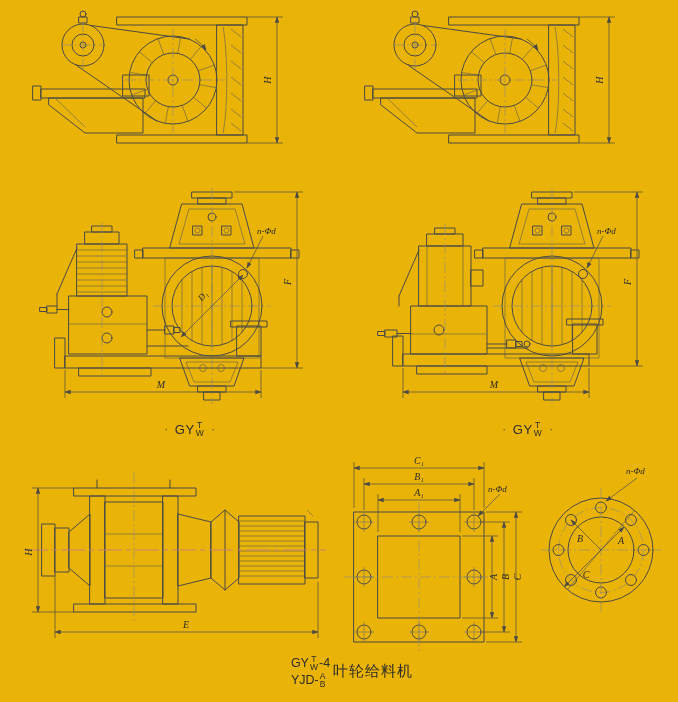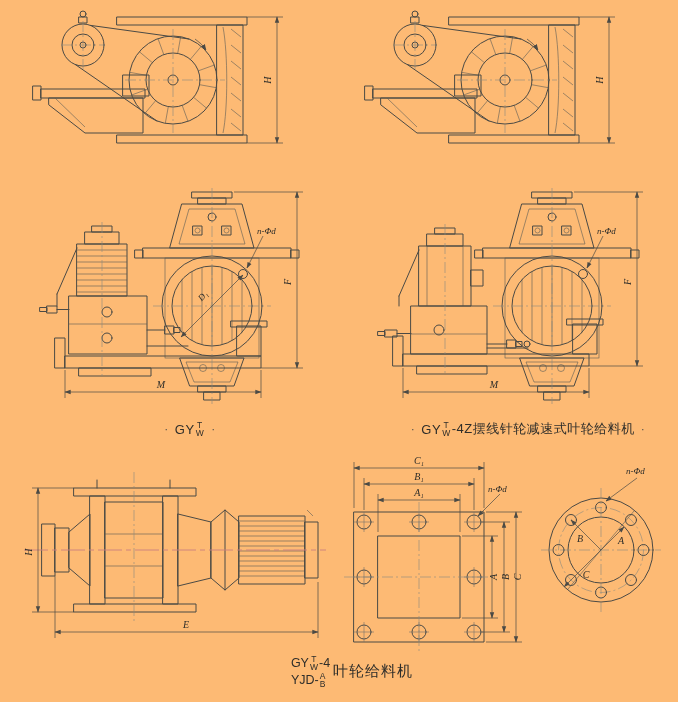--- a/index.html
+++ b/index.html
@@ -1,16 +1,16 @@
 <!DOCTYPE html>
 <html><head>
 <meta charset="utf-8">
 <style>
   html,body{margin:0;padding:0;background:#e8e8e4;}
-  #stage{position:relative;width:678px;height:702px;background:#fdba74;overflow:hidden;
+  #stage{position:relative;width:678px;height:702px;background:#eab308;overflow:hidden;
          font-family:"Liberation Sans",sans-serif;color:#2f2e2a;}
   svg{position:absolute;overflow:visible;}
   .ln{fill:none;stroke:#4b4a45;stroke-width:1;stroke-linecap:round;stroke-linejoin:round;}
   .tn{fill:none;stroke:#5d5c56;stroke-width:.6;}
   .cl{fill:none;stroke:#8a897f;stroke-width:.6;stroke-dasharray:11 3 2 3;}
   .cm{fill:none;stroke:#75746c;stroke-width:.6;}
   .dim{fill:none;stroke:#4b4a45;stroke-width:.7;}
   .red{fill:none;stroke:#c97f7f;stroke-width:.9;stroke-dasharray:24 4 5 4;}
   .dt{font:italic 10px "Liberation Serif","DejaVu Serif",serif;fill:#2f2e2a;stroke:none;}
   .dts{font:italic 9px "Liberation Serif","DejaVu Serif",serif;fill:#2f2e2a;stroke:none;}
@@ -217,21 +217,20 @@
       </span>
       <span class="dot">·</span>
   </div>
   <div class="caption" style="left:378px;top:415px;width:300px;height:28px;">
     <span class="dot">·</span>
       <span>GY</span>
       <span class="stack">
         <span>T</span>
         <span>W</span>
       </span>
-      <span>-4Z摆线针轮减速式叶轮给料机</span>
       <span class="dot">·</span>
   </div>
 
   <svg style="left:8px;top:460px" width="325" height="192" viewBox="0 0 325 192">
     <marker id="arD" viewBox="0 0 10 10" refX="9" refY="5" markerWidth="9" markerHeight="9" orient="auto-start-reverse">
       <path d="M0,1.5 L10,5 L0,8.5 z" fill="#4b4a45"></path>
     </marker>
     <g>
       <rect class="ln" x="34" y="64" width="13" height="52"></rect>
       <rect class="ln" x="47" y="68" width="14" height="44"></rect>

